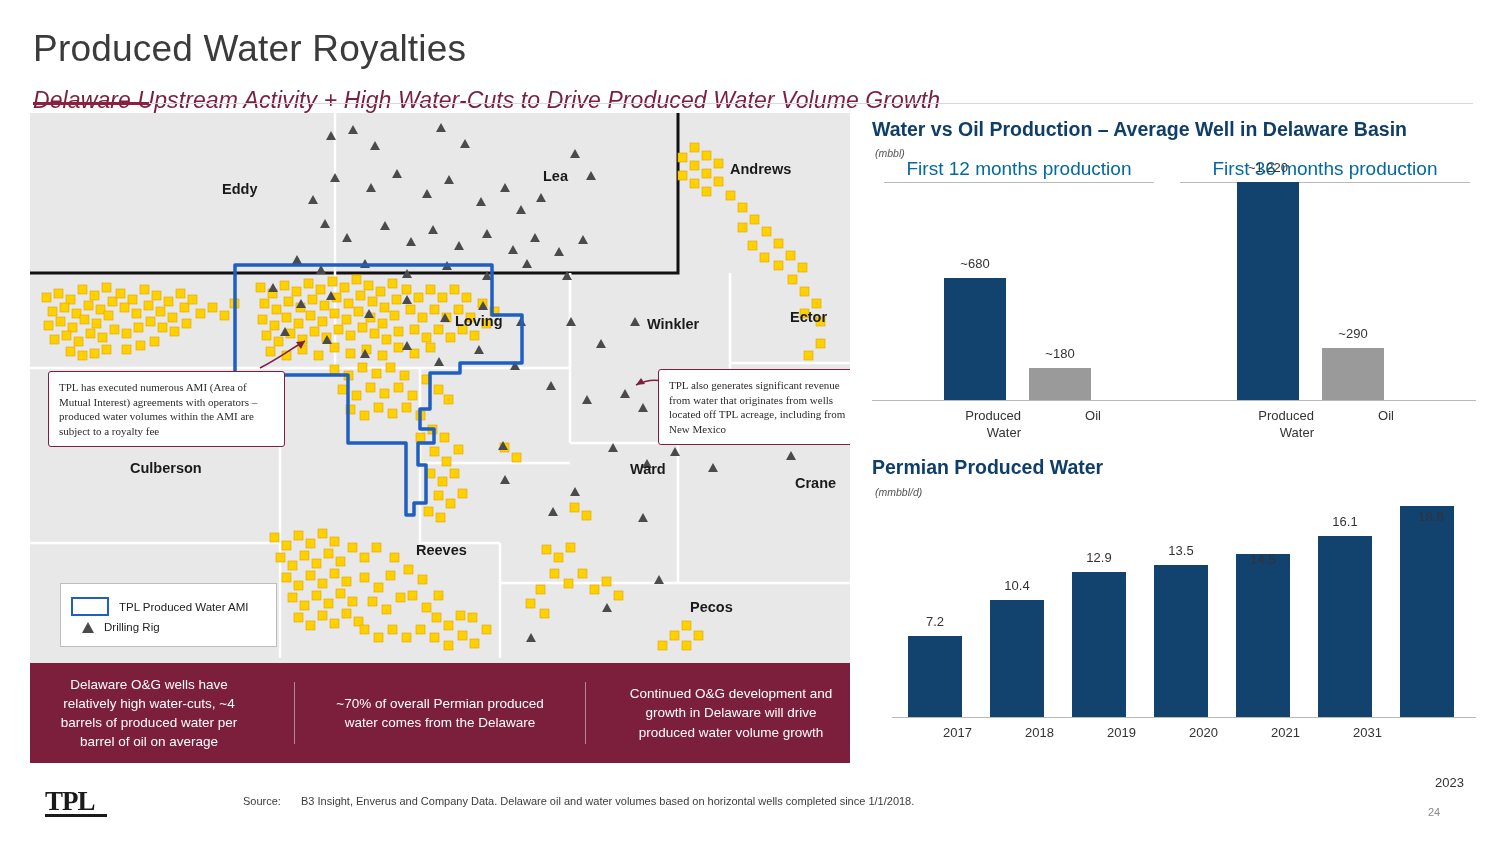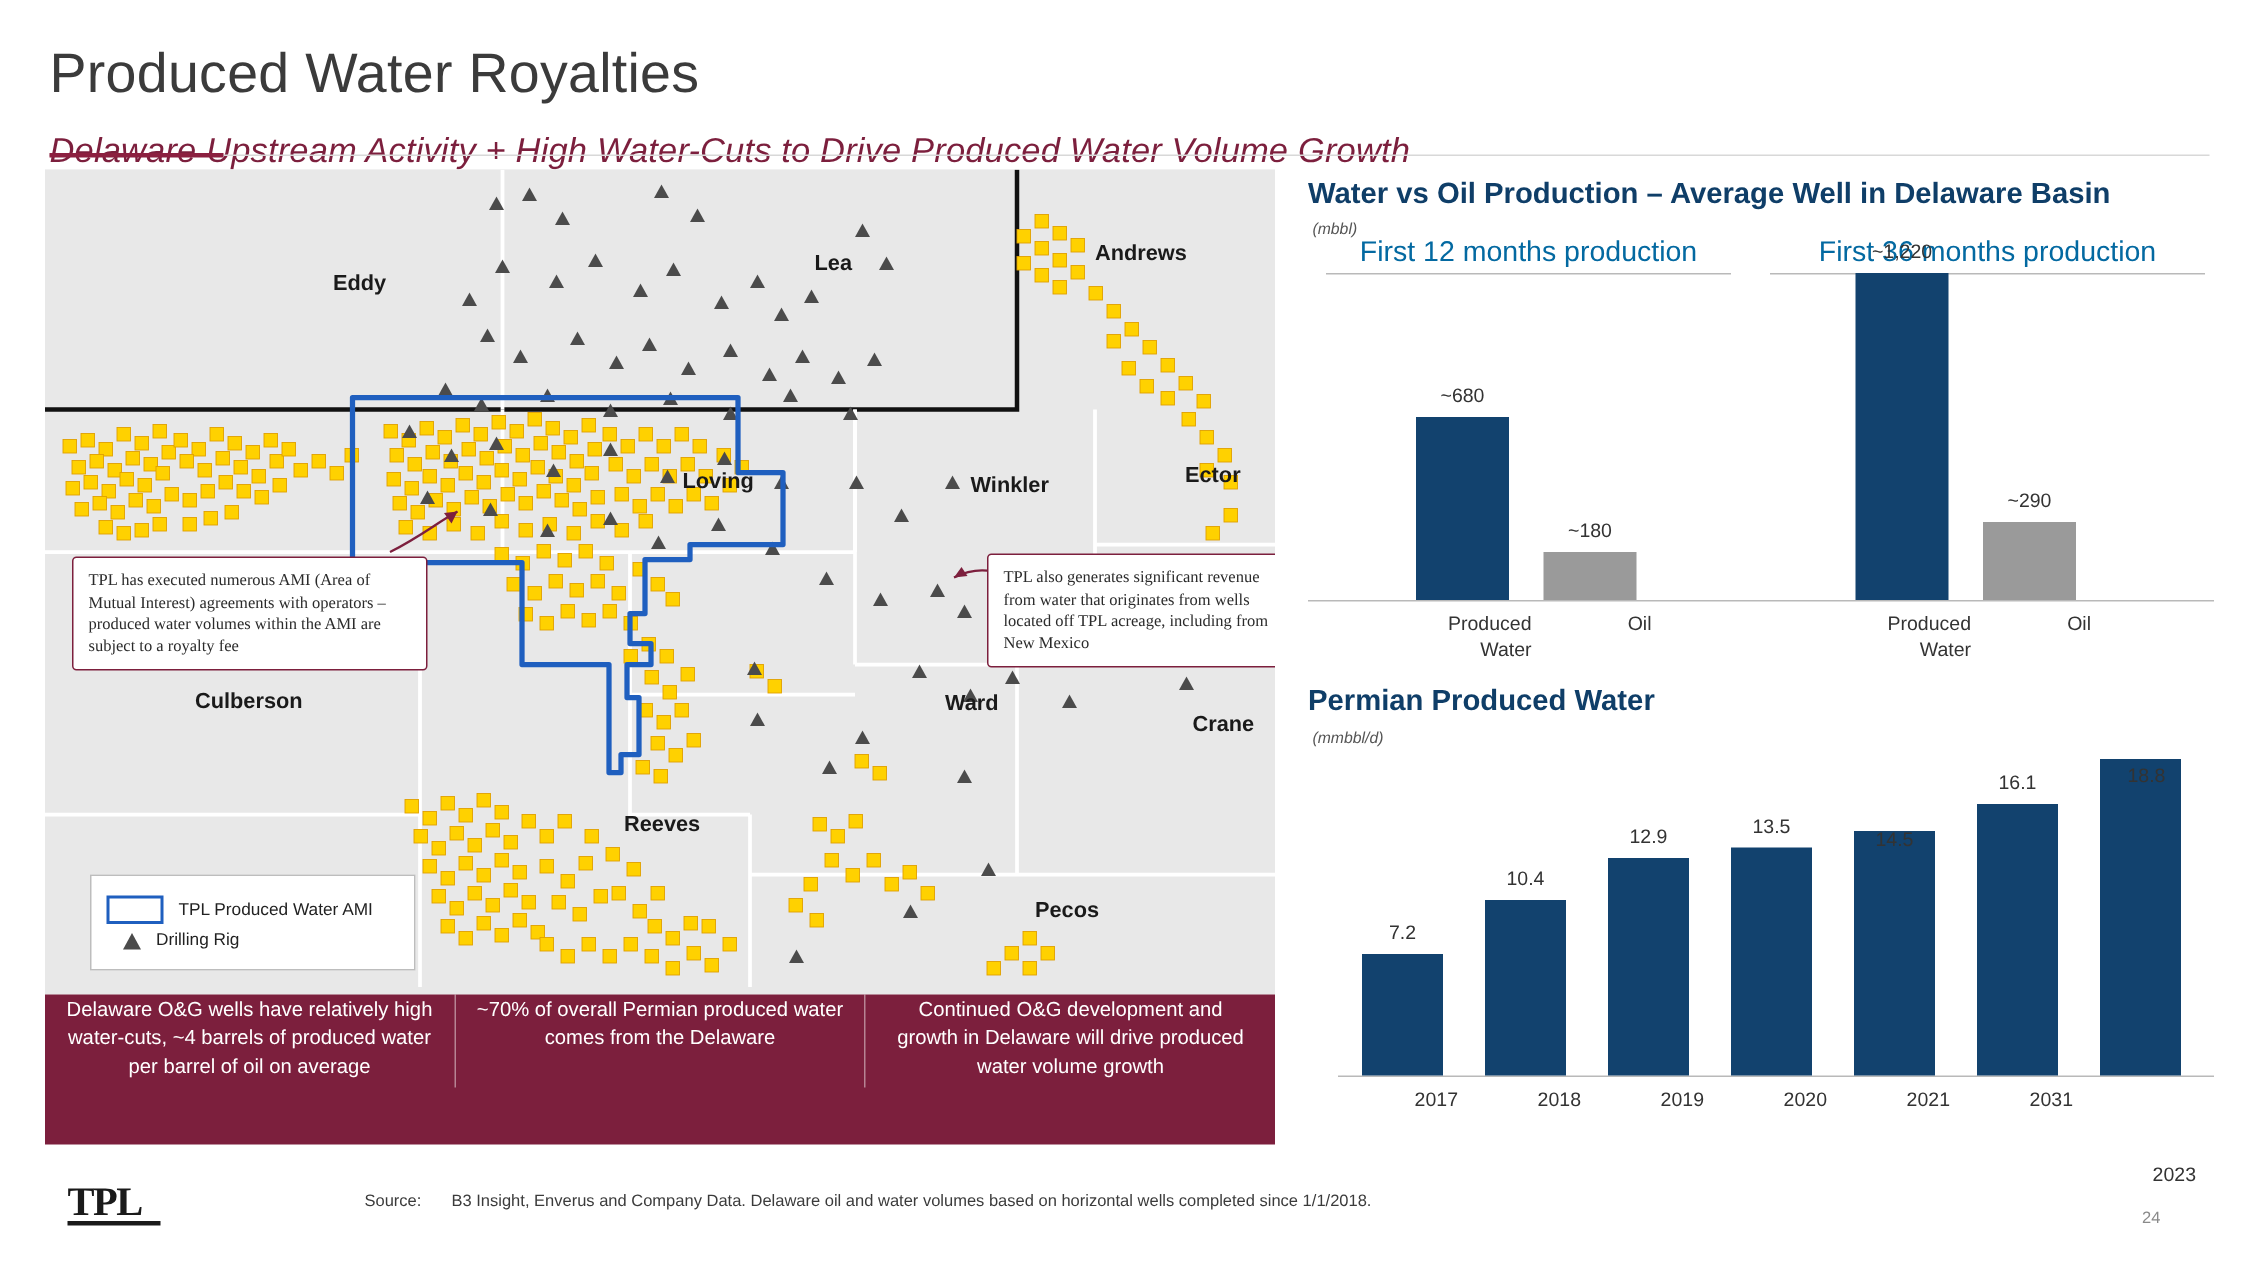--- a/index.html
+++ b/index.html
@@ -20,21 +20,21 @@
   #map-canvas{position:absolute;inset:0;}
   .county-label{position:absolute;font-size:14.5px;font-weight:bold;color:#1a1a1a;white-space:nowrap;}
   .rig{position:absolute;width:0;height:0;border-left:5px solid transparent;border-right:5px solid transparent;border-bottom:9px solid #4b4b4b;}
   .callout{position:absolute;background:#ffffff;border:1.5px solid #7c1f3d;border-radius:3px;padding:8px 10px;font-size:11px;line-height:1.32;color:#2b2b2b;font-family:Liberation Serif, serif;}
   #legend{position:absolute;left:30px;top:470px;width:195px;background:#ffffff;border:1px solid #bdbdbd;padding:8px 10px;font-size:11.5px;color:#222;}
   .legend-row{display:flex;align-items:center;gap:10px;margin:5px 0;}
   .legend-ami{width:34px;height:15px;border:2.5px solid #1f5fbf;}
   .legend-rig{width:0;height:0;border-left:6px solid transparent;border-right:6px solid transparent;border-bottom:11px solid #4b4b4b;margin-left:11px;}
 
   
-  #takeaways{position:absolute;left:30px;top:663px;width:820px;height:100px;background:#7c1f3d;color:#fff;display:flex;}
+  #takeaways{position:absolute;left:30px;top:663px;width:820px;height:100px;background:#7c1f3d;color:#fff;display:flex;align-items:center;gap:26px;}
   .takeaway{flex:1;text-align:center;font-size:13.5px;line-height:1.42;padding:0 14px;}
   .tk-div{width:1px;height:62px;background:rgba(255,255,255,.45);}
 
   
   #chart1-title{position:absolute;left:872px;top:118px;font-size:19.5px;font-weight:bold;color:#0f3e68;}
   #chart1-unit{position:absolute;left:875px;top:147px;font-size:10.5px;font-style:italic;color:#555;}
   #chart1{position:absolute;left:872px;top:158px;width:604px;height:290px;}
   .grp-head{position:absolute;text-align:center;font-size:19px;color:#0369a1;}
   .grp-rule{position:absolute;height:1px;background:#b9b9b9;}
   .baseline{position:absolute;height:1px;background:#b9b9b9;}

